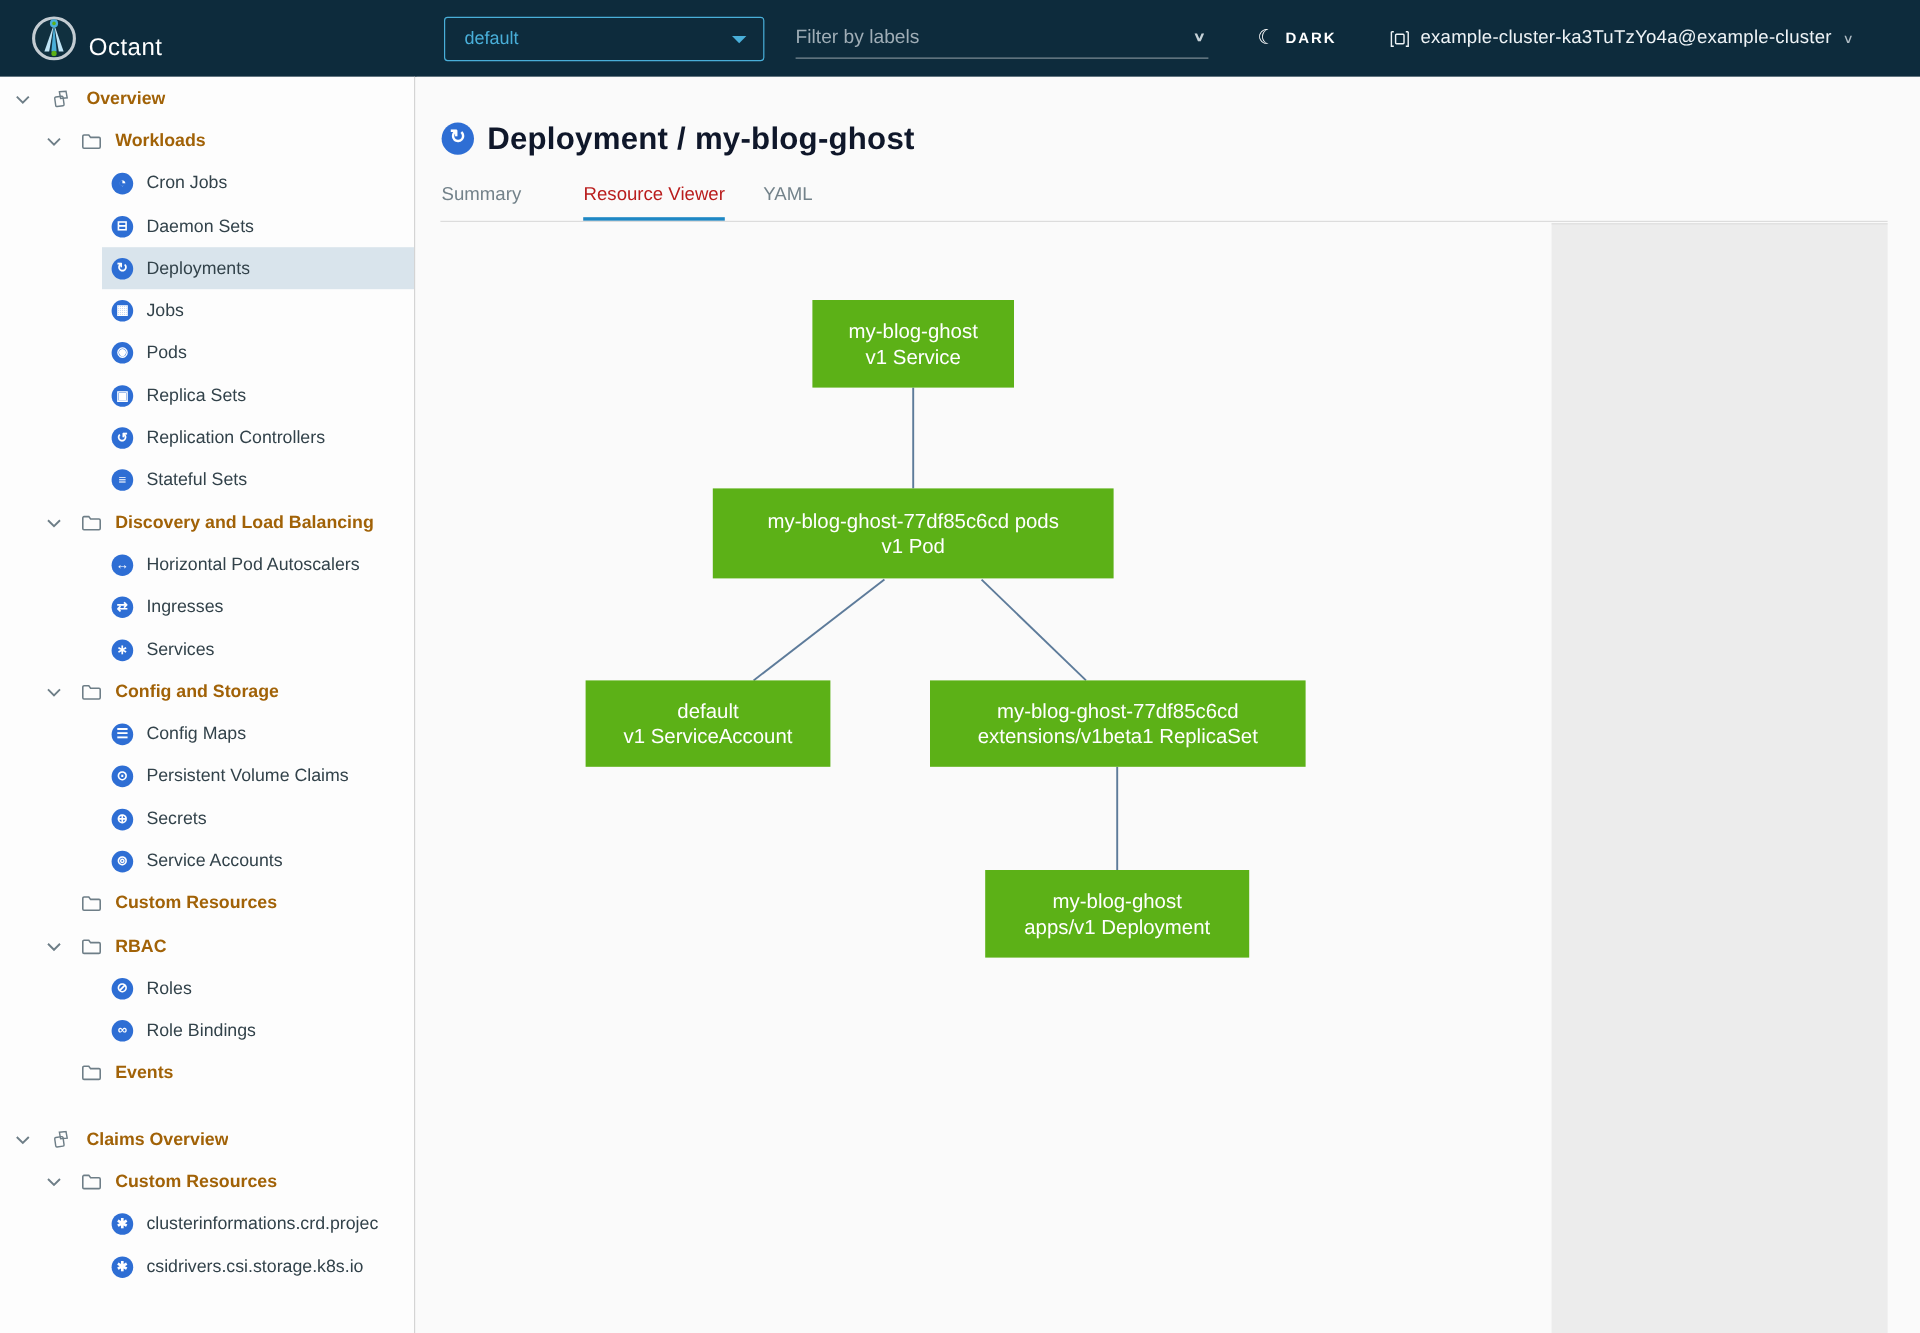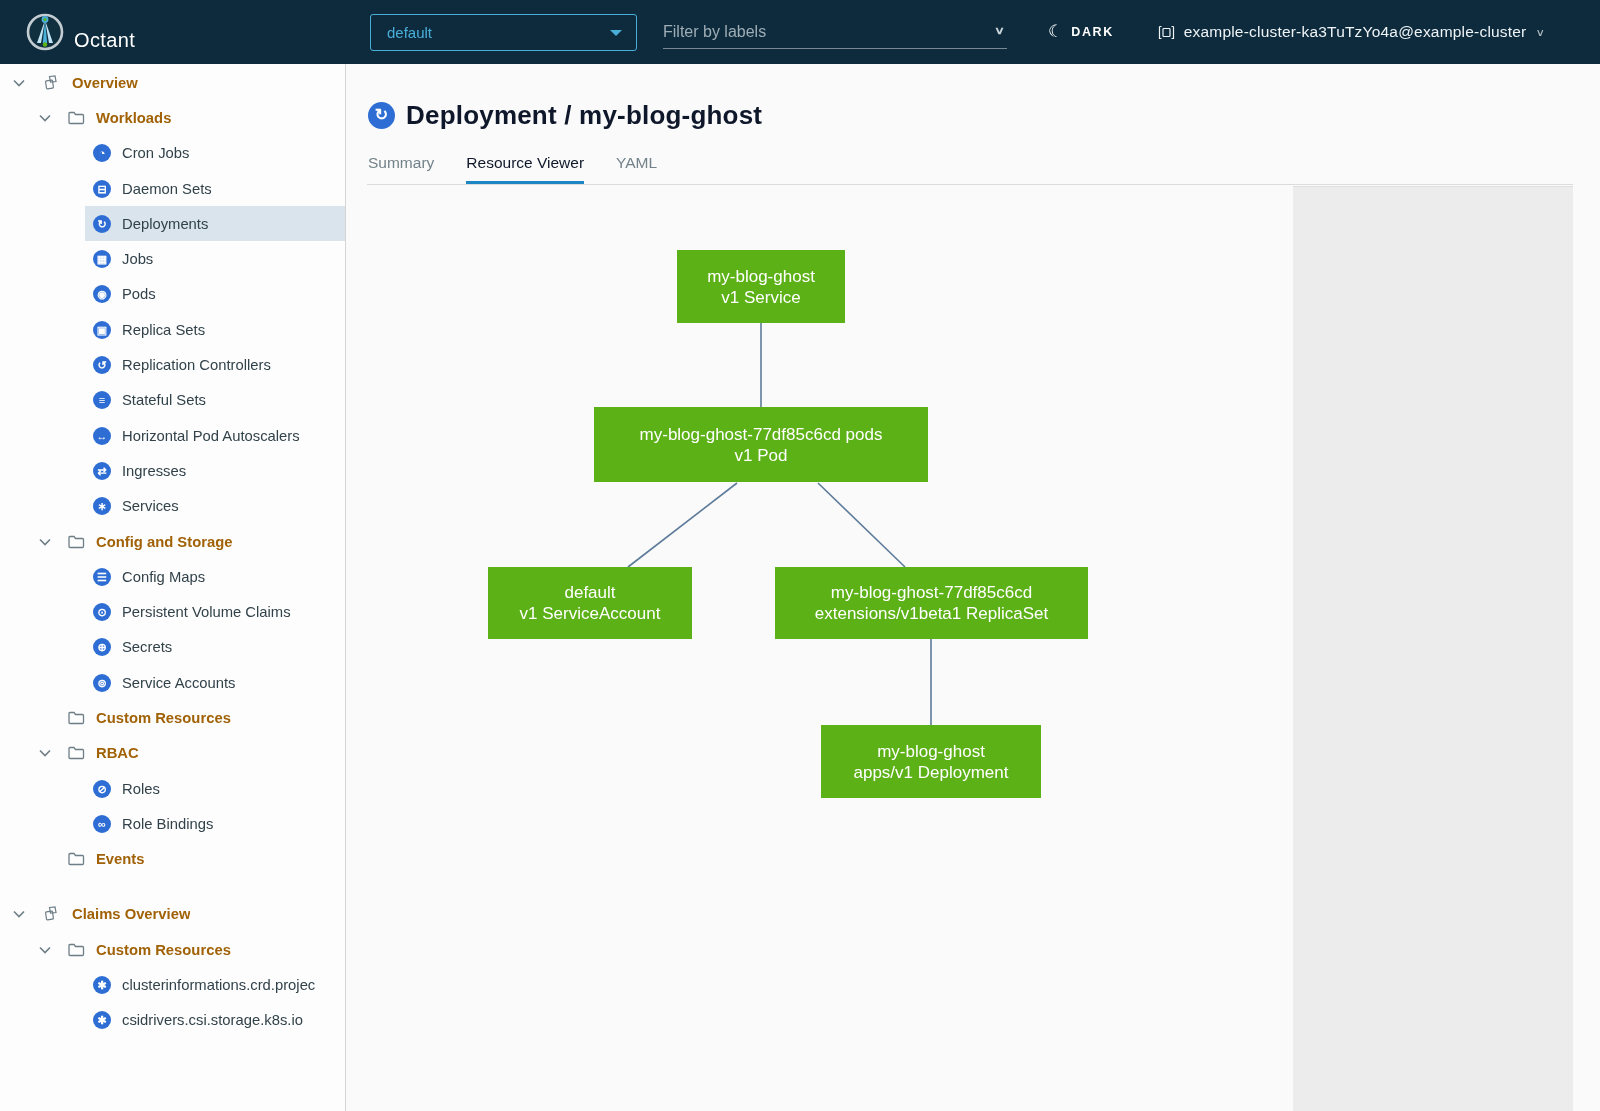--- a/index.html
+++ b/index.html
@@ -53,21 +53,21 @@
 
   
   .content-bg { position:absolute; left:347px; top:64px; width:1253px; height:1047px; background:#fafafa; }
   .page-title-row { position:absolute; left:368px; top:100px; display:flex; align-items:center; gap:11px; }
   .kind-badge { width:27px; height:27px; border-radius:50%; background:#2e6ed4; color:#fff;
     font-size:16px; line-height:26px; text-align:center; font-weight:bold; flex:none; }
   .page-title { font-size:26px; color:#0f172a; letter-spacing:.2px; }
 
   .tabs { position:absolute; left:368px; top:154px; display:flex; gap:32px; list-style:none; }
   .tab { font-size:15.5px; color:#73828a; padding-bottom:9px; cursor:pointer; border-bottom:3px solid transparent; }
-  .tab.active { color:#0f172a; border-bottom-color:#1d87c4; }
+  .tab.active { color:#b91c1c; border-bottom-color:#1d87c4;margin-left:20px; }
   .tab-divider { position:absolute; left:367px; top:184px; width:1206px; height:1px; background:#dcdcdc; }
 
   .graph-area { position:absolute; left:347px; top:186px; width:1253px; height:1040px; }
   .graph-edges { position:absolute; left:0; top:0; }
   .graph-node { position:absolute; display:flex; flex-direction:column; align-items:center;
     justify-content:center; color:#ffffff; text-align:center; cursor:pointer;
     font-size:17px; line-height:21px; }
   .side-panel { position:absolute; left:1293px; top:186px; width:280px; height:925px;
     background:#ececec; border-top:1px solid #dedede; }
 </style>
@@ -187,20 +187,33 @@
             <span class="k8s-badge">↺</span>
           </span>
           <span class="side-label">Replication Controllers</span>
         </div>
         <div class="side-row d2">
           <span class="ico">
             <span class="k8s-badge">≡</span>
           </span>
           <span class="side-label">Stateful Sets</span>
         </div>
+        <div class="side-row d1 bold">
+          <span class="caret-slot">
+            <svg width="12" height="8" viewBox="0 0 12 8">
+              <path d="M1 1.5 L6 6.5 L11 1.5" fill="none" stroke="#6e7e87" stroke-width="1.6"></path>
+            </svg>
+          </span>
+          <span class="ico">
+            <svg width="17" height="14" viewBox="0 0 17 14">
+              <path d="M1 2.5 a1 1 0 0 1 1-1 h4 l1.5 2 h7 a1 1 0 0 1 1 1 v7 a1 1 0 0 1-1 1 h-12.5 a1 1 0 0 1-1-1 Z" fill="none" stroke="#6e7e87" stroke-width="1.3"></path>
+            </svg>
+          </span>
+          <span class="side-label">Discovery and Load Balancing</span>
+        </div>
         <div class="side-row d2">
           <span class="ico">
             <span class="k8s-badge">↔</span>
           </span>
           <span class="side-label">Horizontal Pod Autoscalers</span>
         </div>
         <div class="side-row d2">
           <span class="ico">
             <span class="k8s-badge">⇄</span>
           </span>

